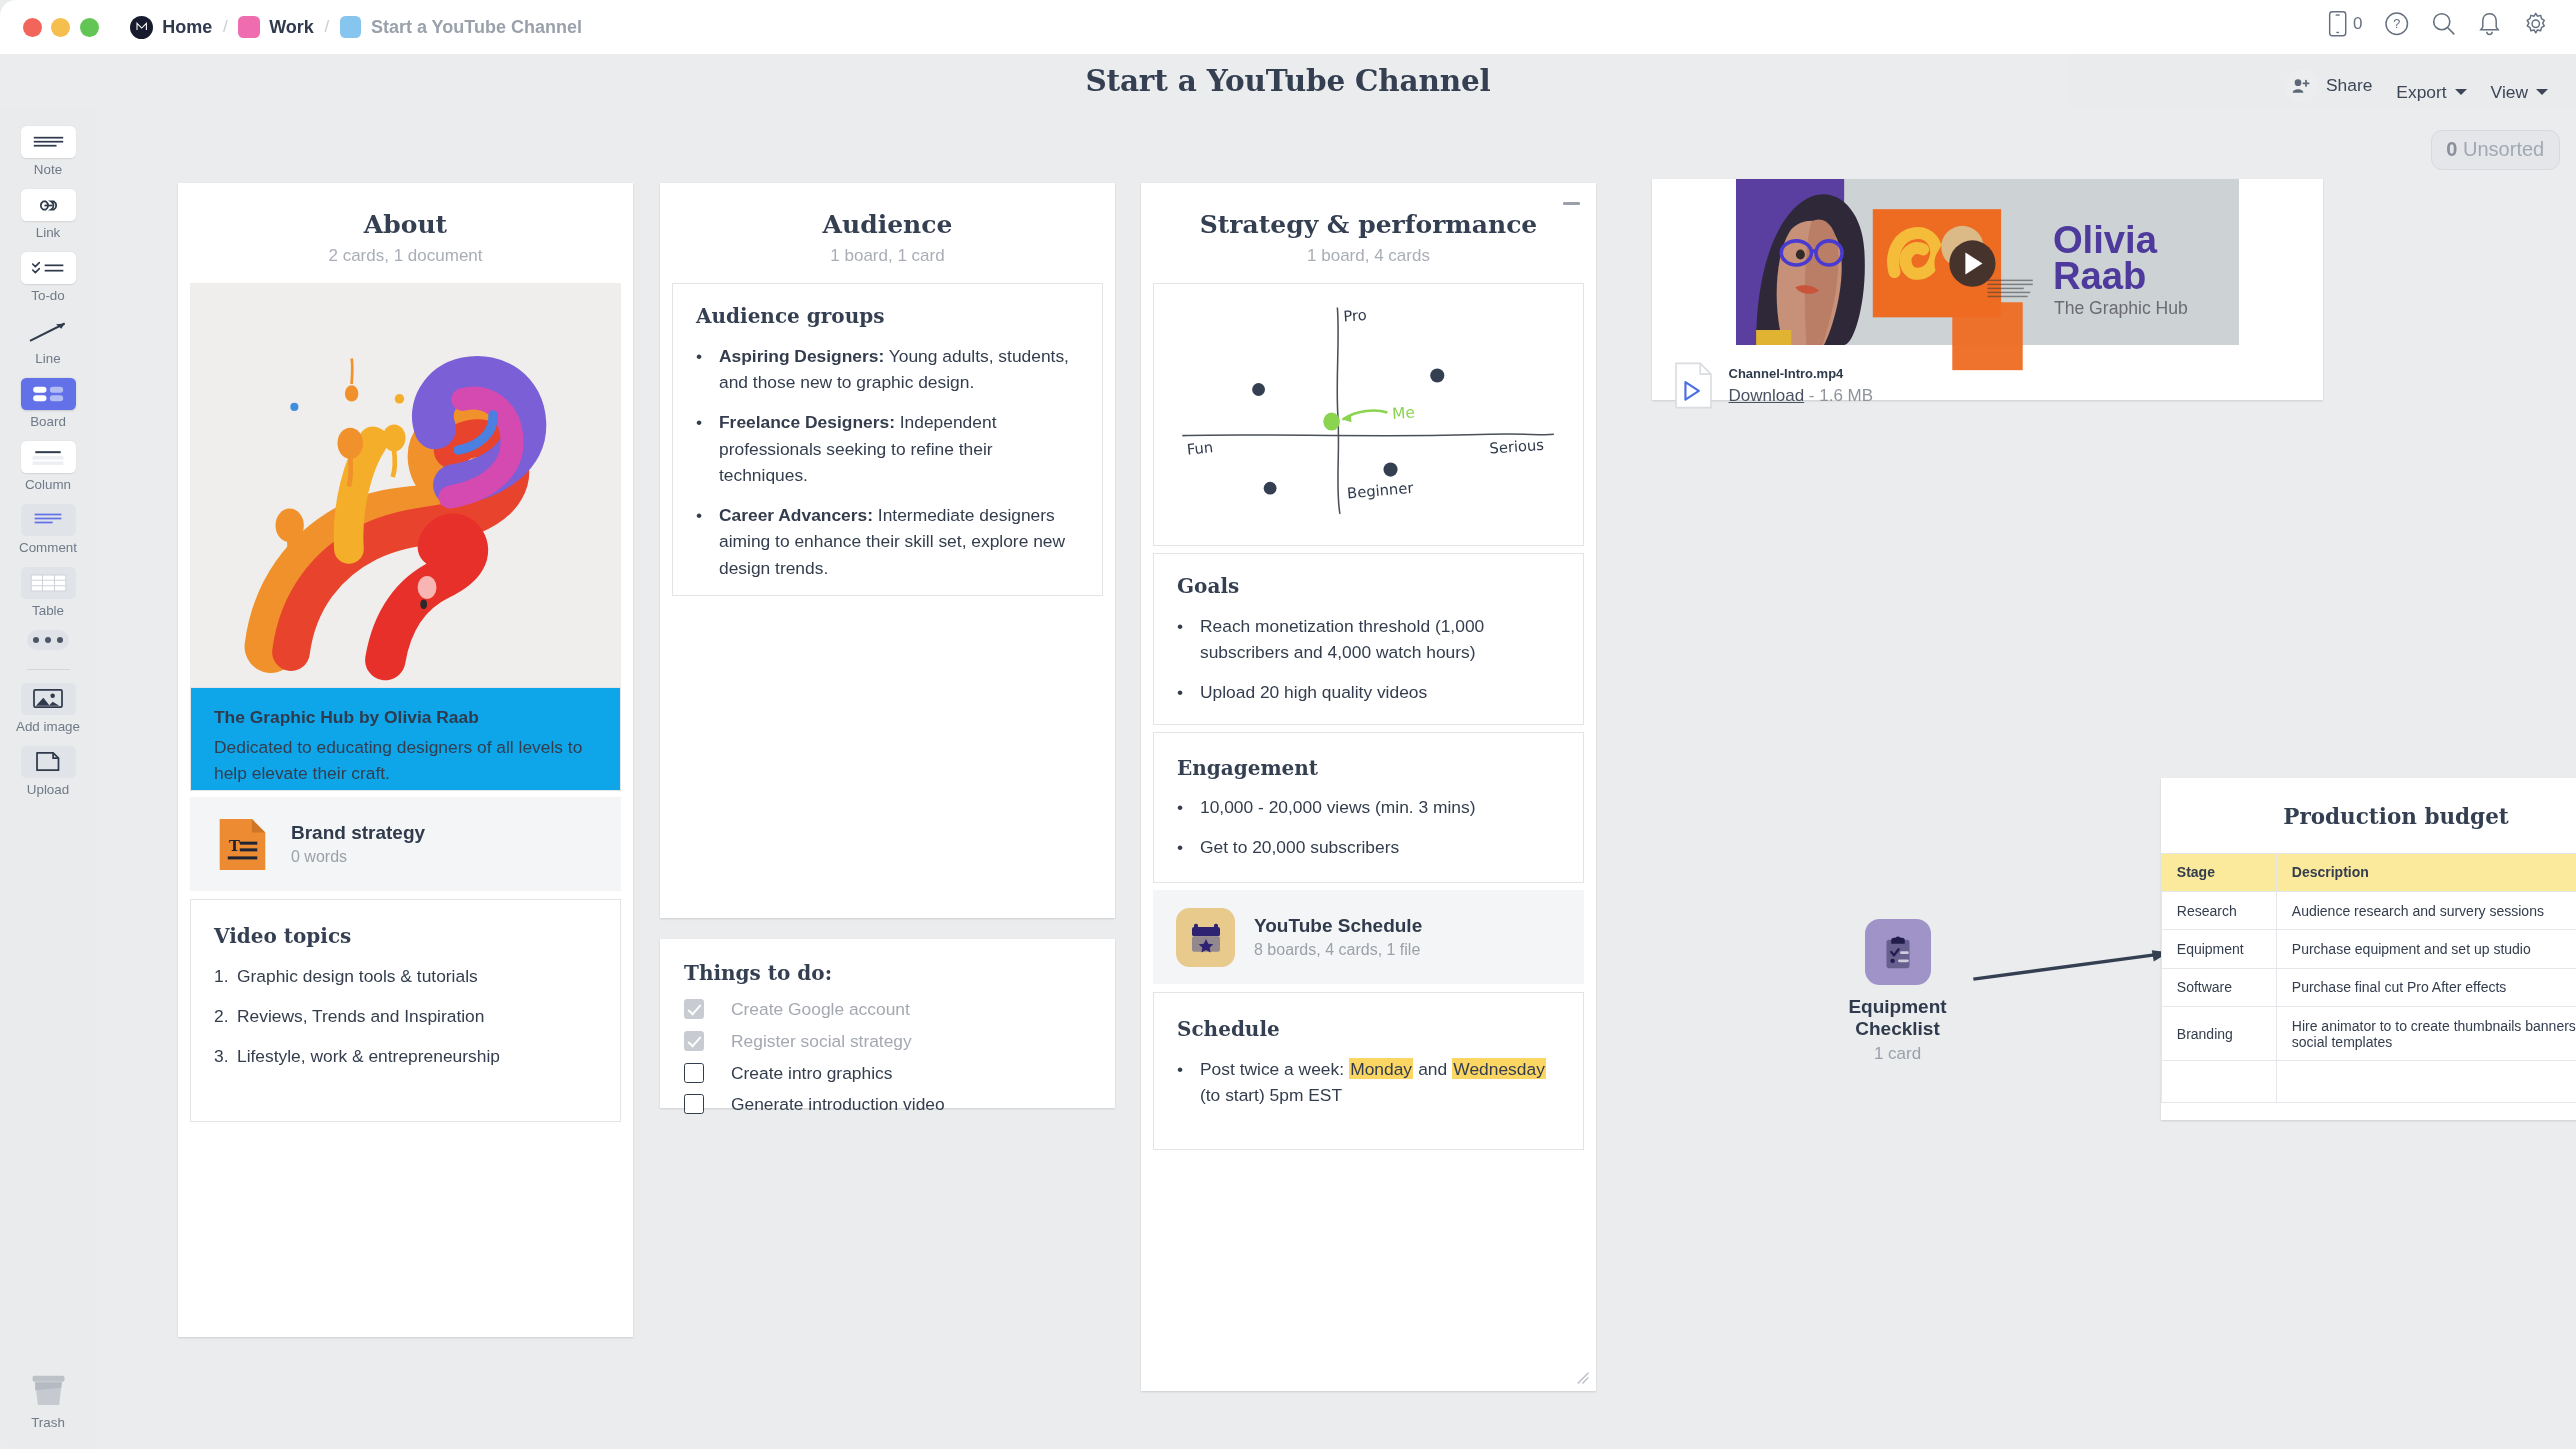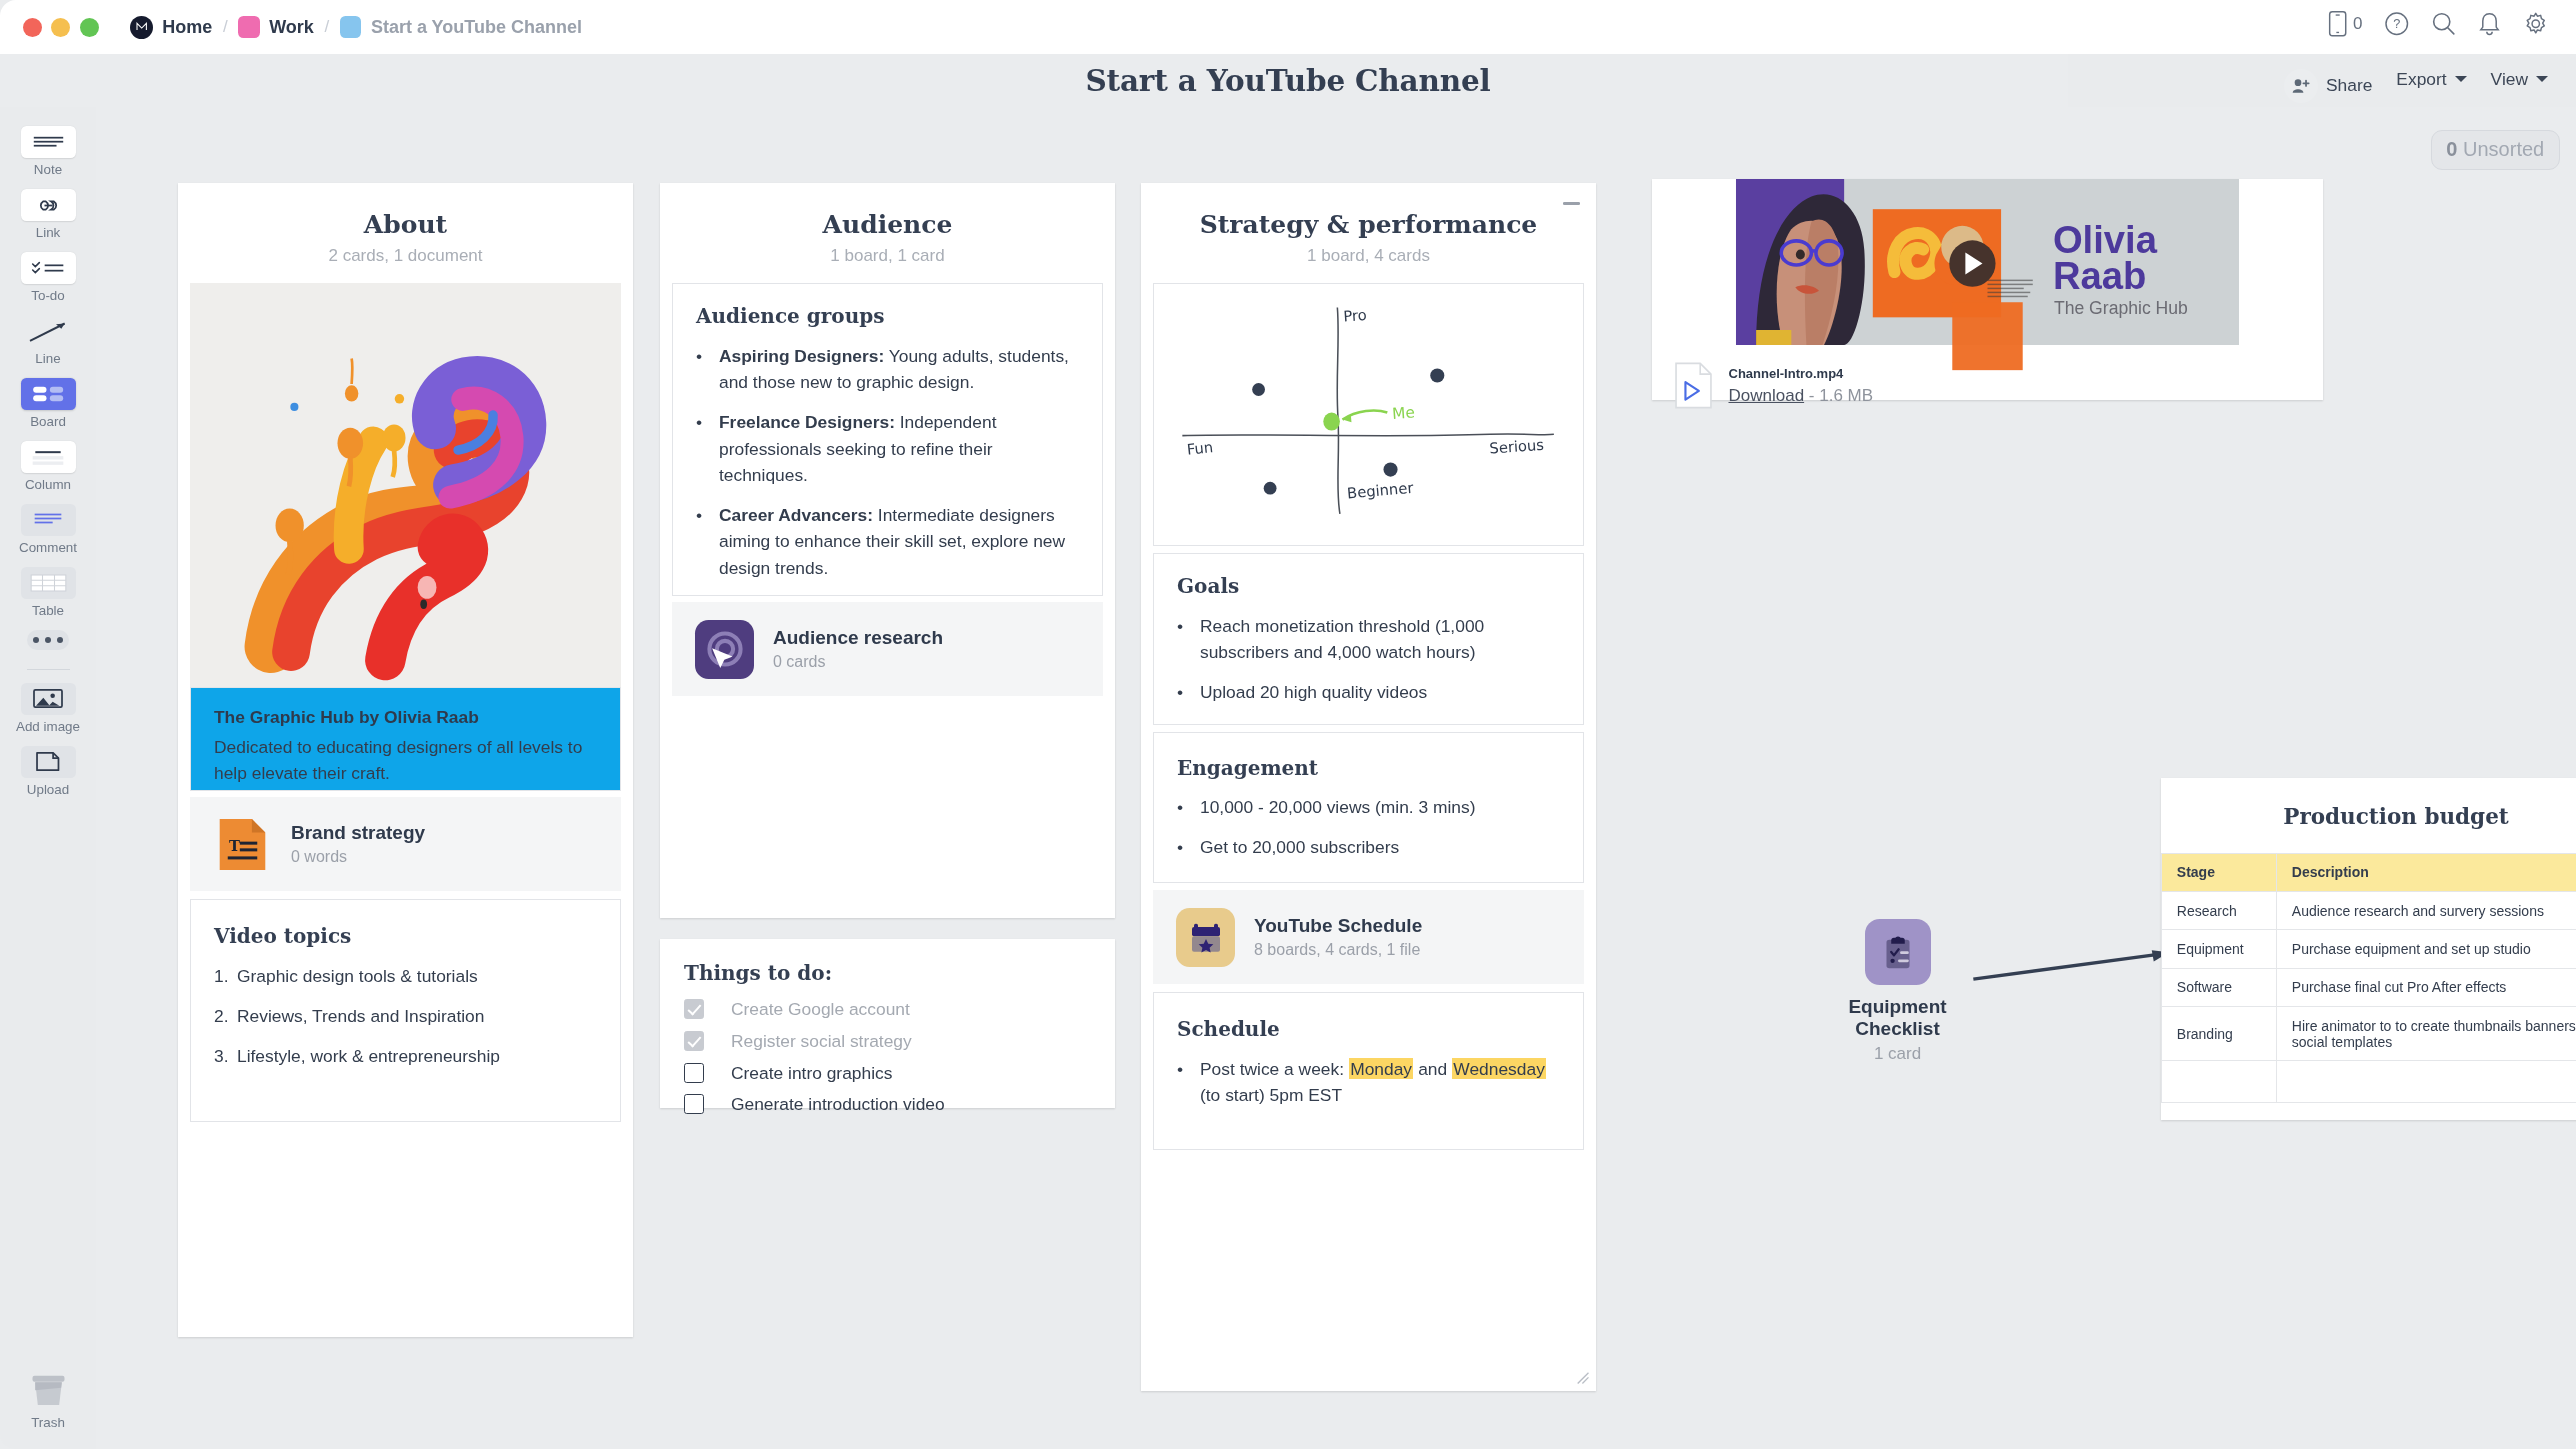--- a/index.html
+++ b/index.html
@@ -43,21 +43,21 @@
   .ticon svg { display: block; }
   .ticon-num { font-size: 17px; color: #66707f; }
 
   
   .title-row { position: absolute; top: 54px; left: 0; width: 2576px; height: 54px; }
   .page-title {
     position: absolute; left: 0; right: 0; top: 9.4px; text-align: center;
     font-family: "DejaVu Serif", serif; font-weight: 700; font-size: 29.5px; color: #343f52;
     letter-spacing: -0.2px;
   }
-  .actions { position: absolute; right: 28px; top: 14.8px; display: flex; align-items: flex-start; gap: 24px; }
+  .actions { position: absolute; right: 28px; top: 14.8px; display: flex; align-items: flex-end; gap: 24px; }
   .act { display: flex; align-items: center; gap: 8px; font-size: 17.4px; color: #3c4656; cursor: pointer; }
   .share-ic {
     width: 34px; height: 34px; border-radius: 50%; background: #ebedef;
     display: flex; align-items: center; justify-content: center; color: #5d6876;
   }
   .caret { width: 0; height: 0; border-left: 6px solid transparent; border-right: 6px solid transparent; border-top: 6.7px solid #3c4656; }
 
   
   .toolbar {
     position: absolute; left: 0; top: 107px; width: 96px; height: 1342px;
@@ -493,33 +493,20 @@
         <div class="bul">
             <span class="b">•</span>
             <span class="t"><b>Freelance Designers:</b><span> Independent professionals seeking to refine their techniques.</span></span>
           </div>
         <div class="bul">
             <span class="b">•</span>
             <span class="t"><b>Career Advancers:</b><span> Intermediate designers aiming to enhance their skill set, explore new design trends.</span></span>
           </div>
       </div>
 
-      <div class="attach">
-        <span class="attach-ic" style="background:#4f3d7f;">
-          <svg width="42" height="42" viewBox="0 0 62 62">
-            <circle cx="31" cy="31" r="23" stroke="#8d7fb6" stroke-width="6" fill="none"></circle>
-            <circle cx="31" cy="31" r="12" stroke="#8d7fb6" stroke-width="6" fill="none"></circle>
-            <path d="M12 30 l30 12 l-12 5 l-6 12z" fill="#ffffff"></path>
-          </svg>
-        </span>
-        <span>
-          <span class="attach-t" style="display:block">Audience research</span>
-          <span class="attach-s" style="display:block">0 cards</span>
-        </span>
-      </div>
     </div>
 
     <div class="col" style="left:564px; top:832px; width:455px; height:169px;">
       <div style="padding:21.5px 24px 23px;">
         <div class="card-h">Things to do:</div>
         <div class="chk">
           <span class="box done"></span>
           <span class="chk-l done">Create Google account</span>
         </div>
         <div class="chk">

